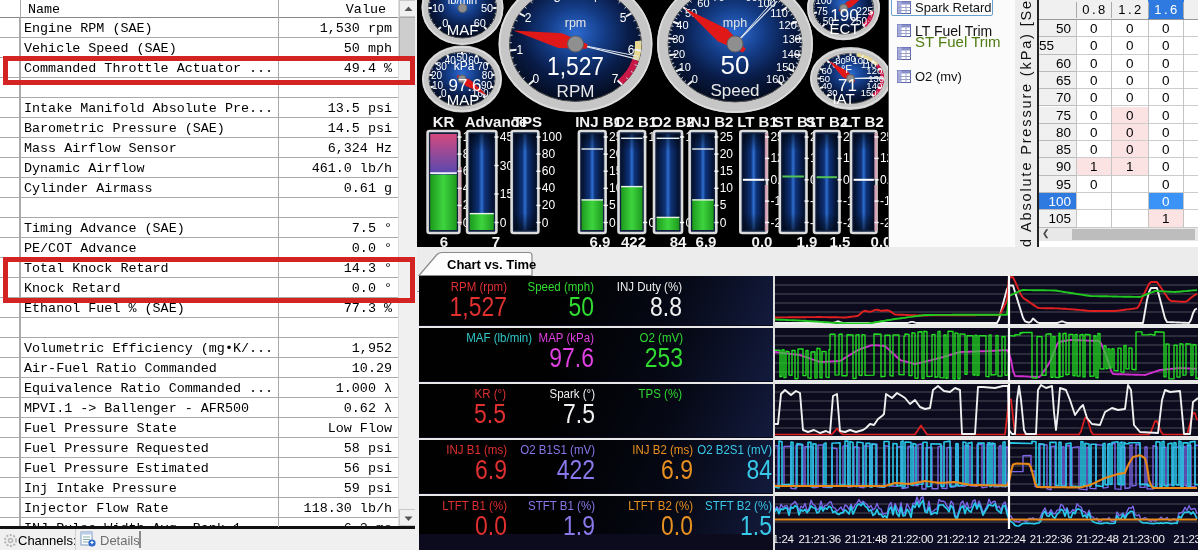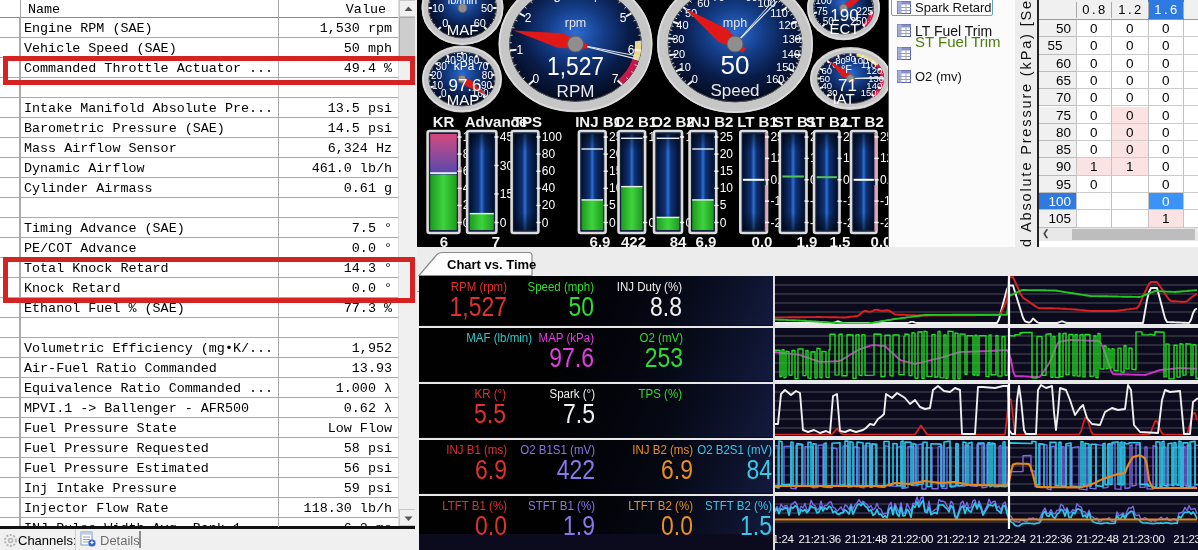--- a/index.html
+++ b/index.html
@@ -125,21 +125,21 @@
       <span class="lcv"></span>
     </div>
     <div class="lrow" style="top:338px">
       <span class="lc0"></span>
       <span class="lcn">Volumetric Efficiency (mg•K/...</span>
       <span class="lcv">1,952</span>
     </div>
     <div class="lrow" style="top:358px">
       <span class="lc0"></span>
       <span class="lcn">Air-Fuel Ratio Commanded</span>
-      <span class="lcv">13.93</span>
+      <span class="lcv">10.29</span>
     </div>
     <div class="lrow" style="top:378px">
       <span class="lc0"></span>
       <span class="lcn">Equivalence Ratio Commanded ...</span>
       <span class="lcv">1.000 λ</span>
     </div>
     <div class="lrow" style="top:398px">
       <span class="lc0"></span>
       <span class="lcn">MPVI.1 -&gt; Ballenger - AFR500</span>
       <span class="lcv">0.62 λ</span>
@@ -866,21 +866,21 @@
       <div style="position:absolute;left:37px;top:0;width:35.5px;height:20px;line-height:20px;text-align:center;color:#000;font-size:13px;letter-spacing:2.5px;text-indent:2.5px">0.8</div>
       <div style="position:absolute;left:36.5px;top:2px;width:1px;height:16px;background:#aaa"></div>
       <div style="position:absolute;left:72.5px;top:0;width:36.5px;height:20px;line-height:20px;text-align:center;color:#000;font-size:13px;letter-spacing:2.5px;text-indent:2.5px">1.2</div>
       <div style="position:absolute;left:72.0px;top:2px;width:1px;height:16px;background:#aaa"></div>
       <div style="position:absolute;left:109px;top:0;width:35.5px;height:19px;background:#2f7ae0"></div>
       <div style="position:absolute;left:109px;top:0;width:35.5px;height:20px;line-height:20px;text-align:center;color:#fff;font-size:13px;letter-spacing:2.5px;text-indent:2.5px">1.6</div>
       <div style="position:absolute;left:108.5px;top:2px;width:1px;height:16px;background:#aaa"></div>
       <div style="position:absolute;left:144.5px;top:0;width:35.5px;height:20px;line-height:20px;text-align:center;color:#000;font-size:13px;letter-spacing:2.5px;text-indent:2.5px">2</div>
       <div style="position:absolute;left:144.0px;top:2px;width:1px;height:16px;background:#aaa"></div>
       <div style="position:absolute;left:0;top:20.0px;width:37px;height:17.3px;background:#f0f0f0;border-bottom:1px solid #bbb;color:#000;font-size:13.5px;line-height:17.3px;text-align:right;padding-right:5px;box-sizing:border-box">50</div>
-      <div style="position:absolute;left:0;top:37.3px;width:37px;height:17.3px;background:#f0f0f0;border-bottom:1px solid #bbb;color:#000;font-size:13.5px;line-height:17.3px;text-align:center;padding-right:5px;box-sizing:border-box">55</div>
+      <div style="position:absolute;left:0;top:37.3px;width:37px;height:17.3px;background:#f0f0f0;border-bottom:1px solid #bbb;color:#000;font-size:13.5px;line-height:17.3px;text-align:left;padding-right:5px;box-sizing:border-box">55</div>
       <div style="position:absolute;left:0;top:54.6px;width:37px;height:17.3px;background:#f0f0f0;border-bottom:1px solid #bbb;color:#000;font-size:13.5px;line-height:17.3px;text-align:right;padding-right:5px;box-sizing:border-box">60</div>
       <div style="position:absolute;left:0;top:71.9px;width:37px;height:17.3px;background:#f0f0f0;border-bottom:1px solid #bbb;color:#000;font-size:13.5px;line-height:17.3px;text-align:right;padding-right:5px;box-sizing:border-box">65</div>
       <div style="position:absolute;left:0;top:89.2px;width:37px;height:17.3px;background:#f0f0f0;border-bottom:1px solid #bbb;color:#000;font-size:13.5px;line-height:17.3px;text-align:right;padding-right:5px;box-sizing:border-box">70</div>
       <div style="position:absolute;left:0;top:106.5px;width:37px;height:17.3px;background:#f0f0f0;border-bottom:1px solid #bbb;color:#000;font-size:13.5px;line-height:17.3px;text-align:right;padding-right:5px;box-sizing:border-box">75</div>
       <div style="position:absolute;left:0;top:123.8px;width:37px;height:17.3px;background:#f0f0f0;border-bottom:1px solid #bbb;color:#000;font-size:13.5px;line-height:17.3px;text-align:right;padding-right:5px;box-sizing:border-box">80</div>
       <div style="position:absolute;left:0;top:141.1px;width:37px;height:17.3px;background:#f0f0f0;border-bottom:1px solid #bbb;color:#000;font-size:13.5px;line-height:17.3px;text-align:right;padding-right:5px;box-sizing:border-box">85</div>
       <div style="position:absolute;left:0;top:158.4px;width:37px;height:17.3px;background:#f0f0f0;border-bottom:1px solid #bbb;color:#000;font-size:13.5px;line-height:17.3px;text-align:right;padding-right:5px;box-sizing:border-box">90</div>
       <div style="position:absolute;left:0;top:175.7px;width:37px;height:17.3px;background:#f0f0f0;border-bottom:1px solid #bbb;color:#000;font-size:13.5px;line-height:17.3px;text-align:right;padding-right:5px;box-sizing:border-box">95</div>
       <div style="position:absolute;left:0;top:193.0px;width:37px;height:17.3px;background:#2f7ae0;border-bottom:1px solid #bbb;color:#fff;font-size:13.5px;line-height:17.3px;text-align:right;padding-right:5px;box-sizing:border-box">100</div>
       <div style="position:absolute;left:0;top:210.3px;width:37px;height:17.3px;background:#f0f0f0;border-bottom:1px solid #bbb;color:#000;font-size:13.5px;line-height:17.3px;text-align:right;padding-right:5px;box-sizing:border-box">105</div>

